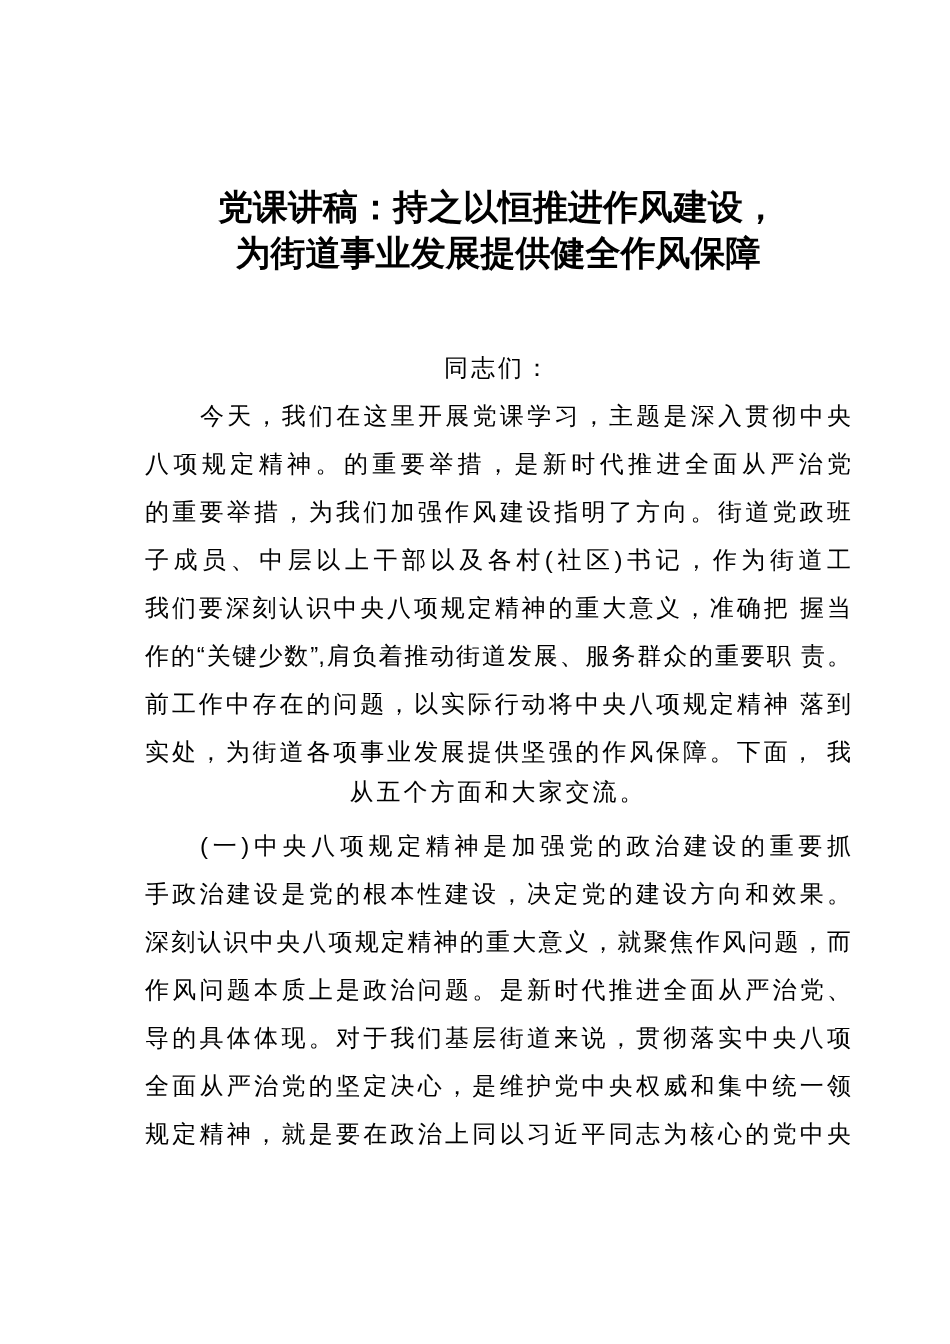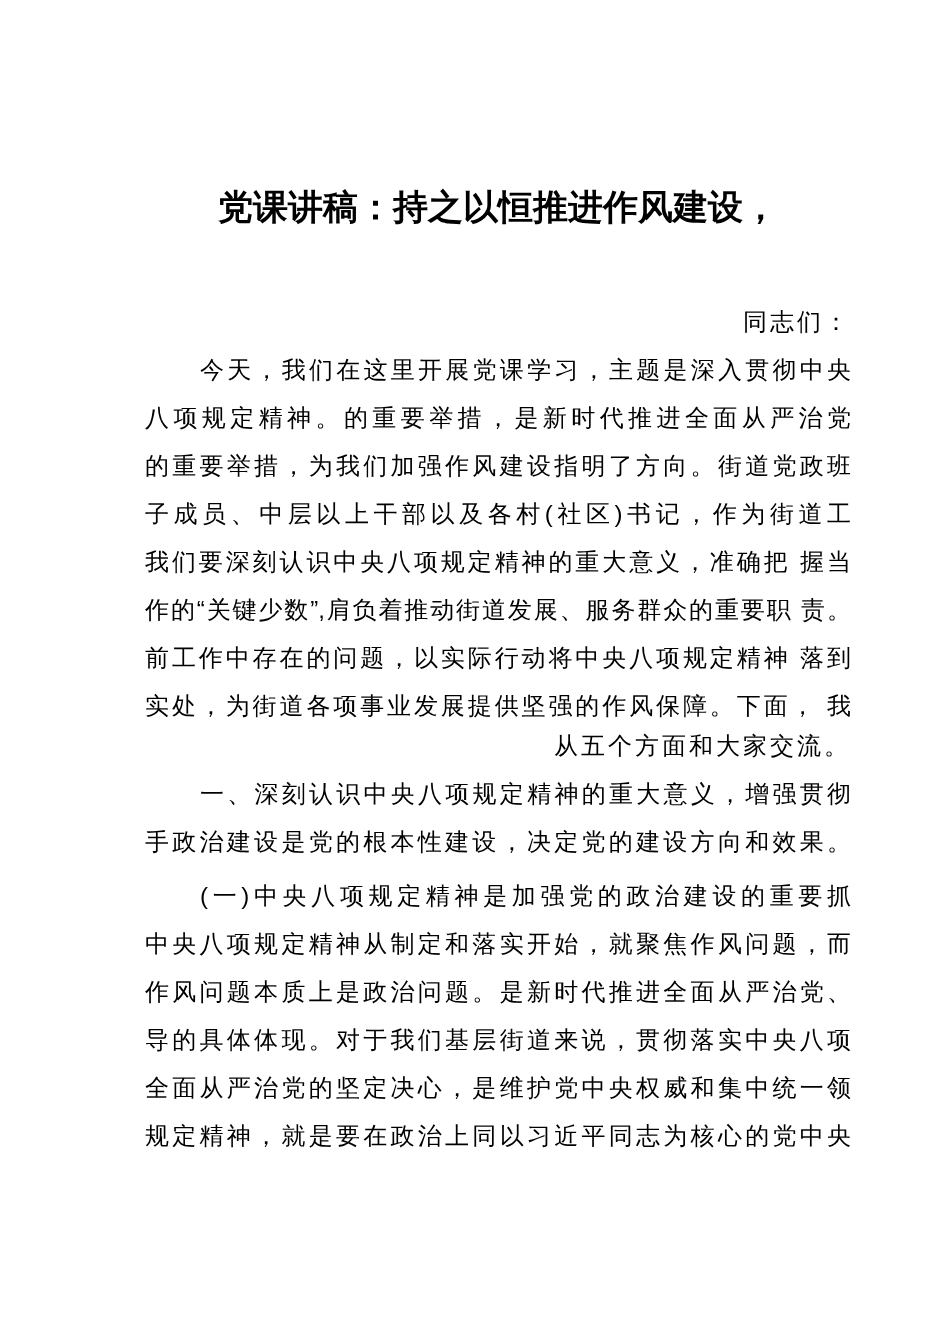--- a/index.html
+++ b/index.html
@@ -29,21 +29,21 @@
   .title .tline {
     display: block;
     white-space: pre;
   }
   .ln {
     margin: 0;
     font-size: 24px;
     font-weight: normal;
     line-height: 40px;
     white-space: pre-wrap;
-    text-align: right;
+    text-align: center;
   }
   
   .jf {
     text-align: justify;
     text-align-last: justify;
     letter-spacing: 0;
     margin-top: 8px;
   }
   
   .nf {
@@ -55,37 +55,37 @@
   .gap1 { margin-top: 8px; }
   .gap2 { margin-top: 14px; }
 </style>
 </head>
 <body>
 
 <div class="page">
 
   <h1 class="title">
     <span class="tline">党课讲稿：持之以恒推进作风建设，</span>
+    <span class="tline">为街道事业发展提供健全作风保障</span>
   </h1>
 
   <p class="ln nf">同志们：</p>
 
   <p class="ln jf ind">今天，我们在这里开展党课学习，主题是深入贯彻中央</p>
   <p class="ln jf">八项规定精神。的重要举措，是新时代推进全面从严治党</p>
   <p class="ln jf">的重要举措，为我们加强作风建设指明了方向。街道党政班</p>
   <p class="ln jf">子成员、中层以上干部以及各村(社区)书记，作为街道工</p>
   <p class="ln jf">我们要深刻认识中央八项规定精神的重大意义，准确把 握当</p>
   <p class="ln jf">作的“关键少数”,肩负着推动街道发展、服务群众的重要职 责。</p>
   <p class="ln jf">前工作中存在的问题，以实际行动将中央八项规定精神 落到</p>
   <p class="ln jf">实处，为街道各项事业发展提供坚强的作风保障。下面， 我</p>
   <p class="ln nf">从五个方面和大家交流。</p>
 
-  <p class="ln jf ind gap1">一、深刻认识中央八项规定精神的重大意义，增强贯彻</p>
 
+  <p class="ln jf ind gap2">(一)中央八项规定精神是加强党的政治建设的重要抓</p>
   <p class="ln jf">手政治建设是党的根本性建设，决定党的建设方向和效果。</p>
-  <p class="ln jf ind gap2">(一)中央八项规定精神是加强党的政治建设的重要抓</p>
-  <p class="ln jf">中央八项规定精神从制定和落实开始，就聚焦作风问题，而</p>
+  <p class="ln jf">深刻认识中央八项规定精神的重大意义，就聚焦作风问题，而</p>
   <p class="ln jf">作风问题本质上是政治问题。是新时代推进全面从严治党、</p>
   <p class="ln jf">导的具体体现。对于我们基层街道来说，贯彻落实中央八项</p>
   <p class="ln jf">全面从严治党的坚定决心，是维护党中央权威和集中统一领</p>
   <p class="ln jf">规定精神，就是要在政治上同以习近平同志为核心的党中央</p>
 
 </div>
 
 </body></html>

